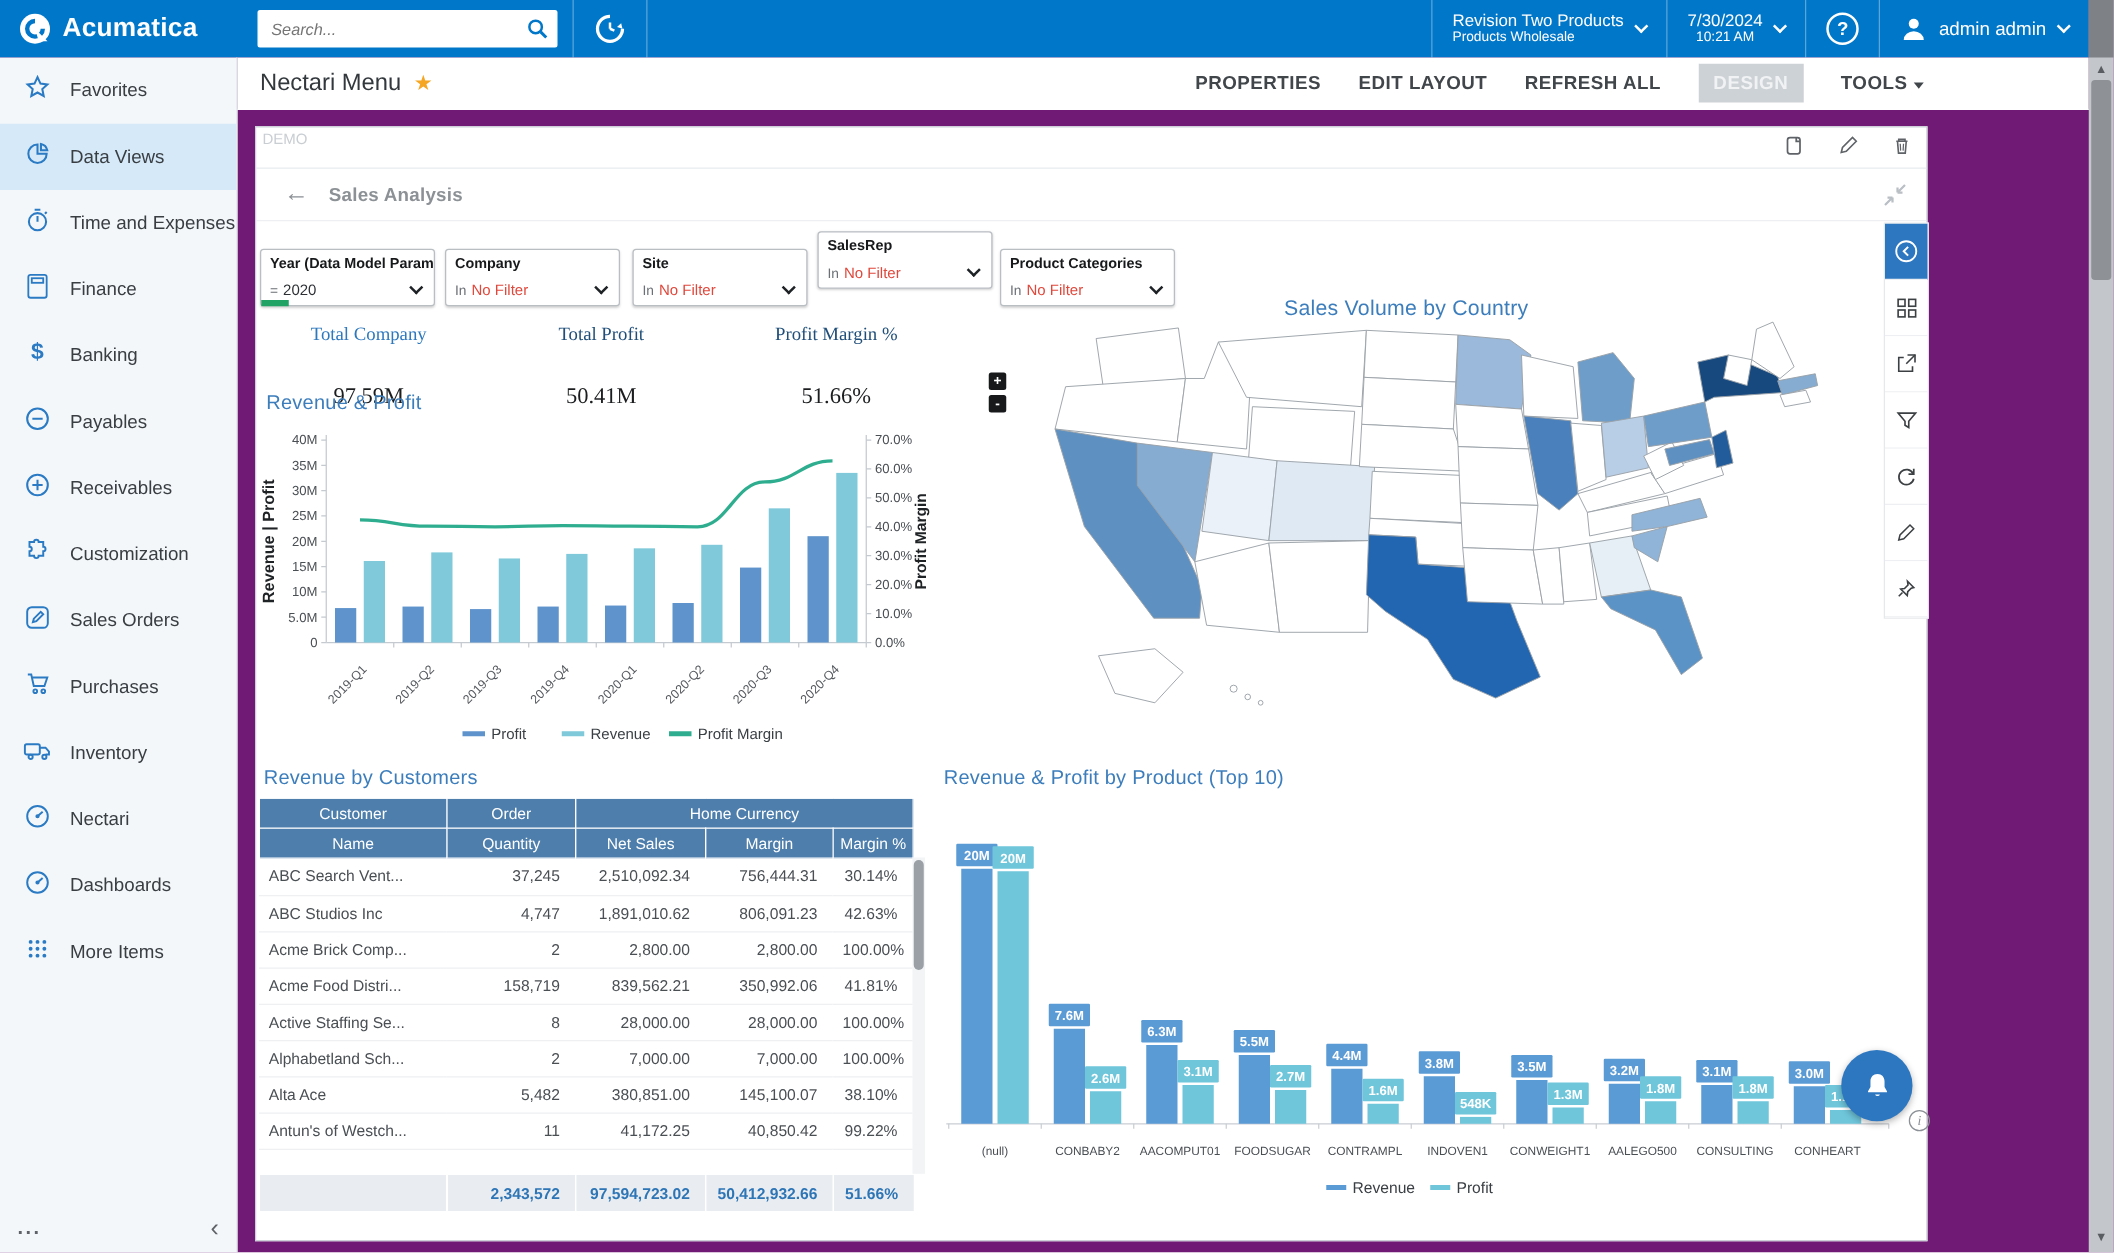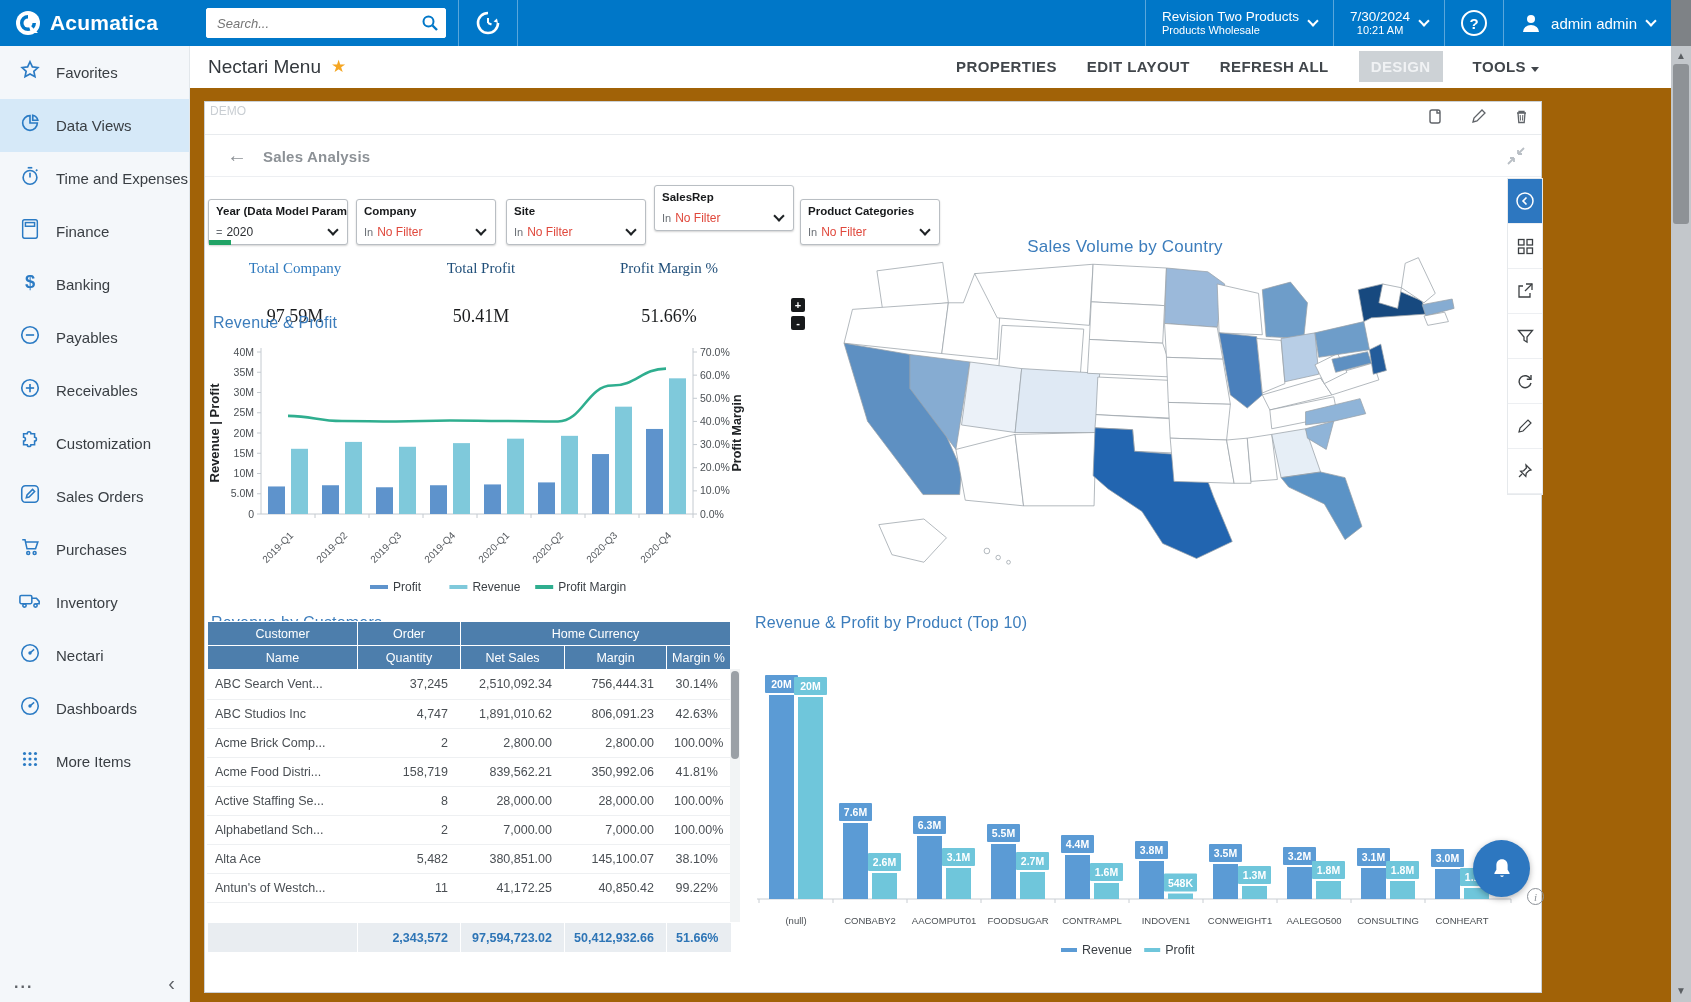--- a/index.html
+++ b/index.html
@@ -1,18 +1,18 @@
 <!DOCTYPE html>
 <html><head>
 <meta charset="utf-8">
 <style>
   * { margin:0; padding:0; box-sizing:border-box; }
   html,body { width:1691px; height:1002px; overflow:hidden; }
   body { font-family:"Liberation Sans", sans-serif; background:#fff; }
-  .app { position:relative; width:1691px; height:1002px; background:#a16207; }
+  .app { position:relative; width:1691px; height:1002px; background:#701a75; }
   .abs { position:absolute; }
 
   
   .topbar { position:absolute; left:0; top:0; width:1671px; height:46px; background:#0077C8; display:flex; align-items:center; }
   .brand { width:190px; height:46px; display:flex; align-items:center; padding-left:14px; gap:8px; }
   .brand-text { color:#fff; font-size:21px; font-weight:bold; letter-spacing:.2px; }
   .searchwrap { position:relative; margin-left:16px; }
   .search { width:240px; height:30px; border:1px solid #fff; border-radius:2px; background:#fff; font-style:italic; color:#8a9096; font-size:13px; padding:0 30px 0 10px; outline:none; }
   .search-ico { position:absolute; right:7px; top:6px; }
   .tb-sep { width:1px; height:46px; background:rgba(255,255,255,.35); margin:0 0; }
@@ -69,21 +69,21 @@
   
   .kpi { position:absolute; width:180px; text-align:center; font-family:"Liberation Serif", serif; }
   .kpi-label { font-size:15px; }
   .kpi-label.link { color:#2E79BE; }
   .kpi-label.navy { color:#1F4E79; }
   .kpi-value { font-size:18px; color:#1b1d1f; margin-top:29px; }
 
   .sec-title { font-size:16px; color:#3C7DBC; letter-spacing:.2px; }
 
   
-  .custwrap { position:absolute; left:2px; top:519px; width:533px; }
+  .custwrap { position:absolute; left:2px; top:536px; width:533px; }
   table.cust { border-collapse:collapse; width:523px; table-layout:fixed; font-size:12.5px; }
   .cust th { background:#4D7EAC; color:#fff; font-weight:normal; font-size:12.5px; height:24px; border:1px solid #ffffff; text-align:center; }
   .cust td { color:#4a4f54; height:29px; border-bottom:1px solid #Eef0f2; padding:0 12px 0 8px; white-space:nowrap; overflow:hidden; }
   .cust td.num { text-align:right; }
   .cust-body { height:253px; overflow:hidden; position:relative; }
   .cust-tot td { background:#E9EDF1; color:#2E75B6; font-weight:bold; border-bottom:none; border-left:1px solid #fff; }
   .tbl-scroll { position:absolute; right:0; top:48px; width:10px; height:253px; background:#F2F4F5; }
   .tbl-thumb { position:absolute; left:1px; top:2px; width:8px; height:88px; background:#9AA0A6; border-radius:4px; }
 
   

